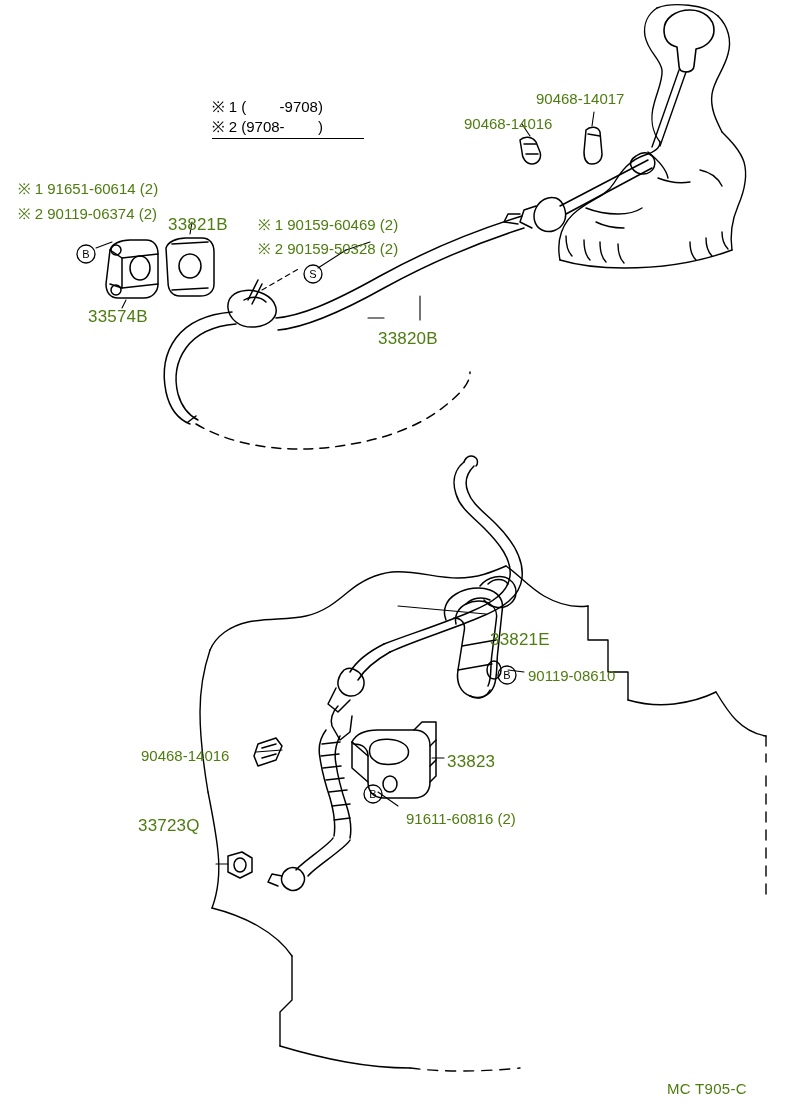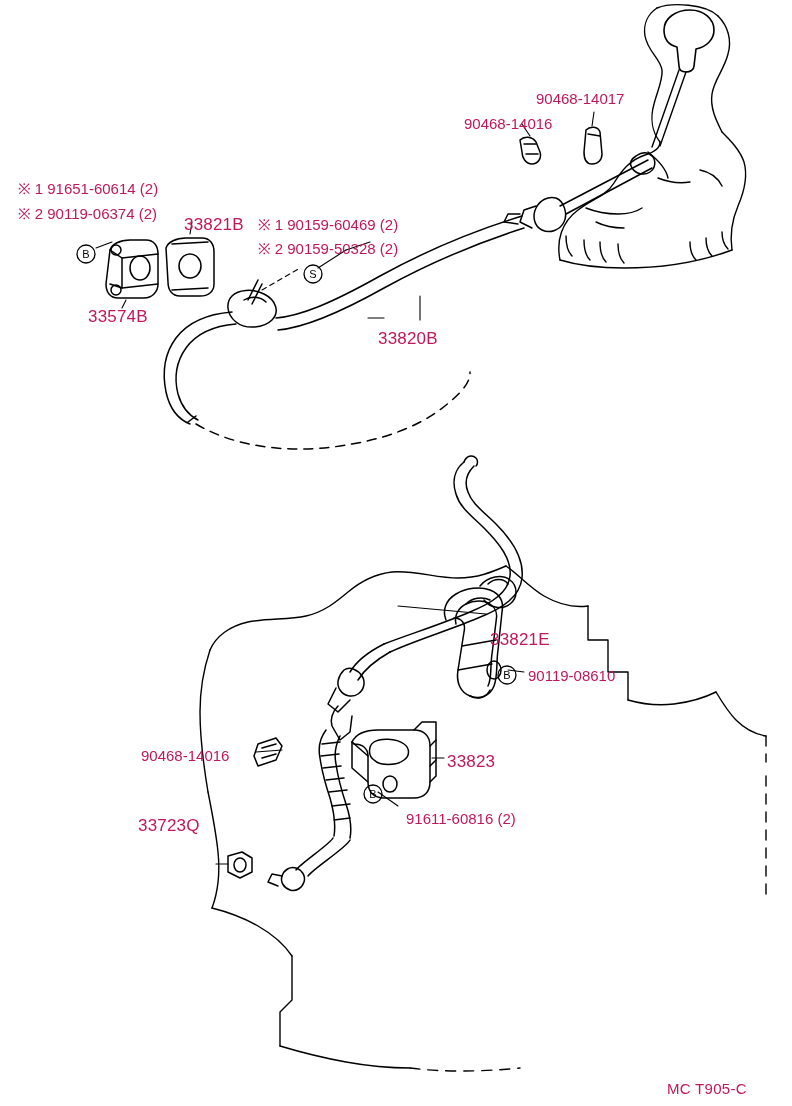--- a/index.html
+++ b/index.html
@@ -25,21 +25,21 @@
     position: absolute;
     left: 0; top: 0;
     width: 792px;
     height: 1106px;
   }
   .lbl {
     position: absolute;
     font-family: "Liberation Sans", sans-serif;
     font-size: 15px;
     line-height: 17px;
-    color: #be185d;
+    color: #4d7c0f;
     white-space: pre;
   }
   .lbl.big {
     font-size: 17px;
     font-weight: normal;
     letter-spacing: 0.2px;
   }
   .lbl.note {
     font-size: 15px;
   }
@@ -269,26 +269,30 @@
     </g>
 
     <g font-family="Liberation Sans, sans-serif" font-size="11" text-anchor="middle" fill="#000">
       <text x="86" y="258">B</text>
       <text x="313" y="278">S</text>
       <text x="507" y="679">B</text>
       <text x="373" y="798">B</text>
     </g>
   </svg>
 
+  <div class="legend-box">
+    <div class="legend-line" style="left:0px; top:0px;">※ 1 (        -9708)</div>
+    <div class="legend-line" style="left:0px; top:20px;">※ 2 (9708-        )</div>
+  </div>
 
   <div class="lbl note" style="left:18px; top:180px;">※ 1 91651-60614 (2)</div>
 
   <div class="lbl note" style="left:18px; top:205px;">※ 2 90119-06374 (2)</div>
 
-  <div class="lbl big" style="left:184px; top:216px;">33821B</div>
+  <div class="lbl big" style="left:168px; top:216px;">33821B</div>
 
   <div class="lbl note" style="left:258px; top:216px;">※ 1 90159-60469 (2)</div>
 
   <div class="lbl note" style="left:258px; top:240px;">※ 2 90159-50328 (2)</div>
 
   <div class="lbl big" style="left:88px; top:308px;">33574B</div>
 
   <div class="lbl big" style="left:378px; top:330px;">33820B</div>
 
   <div class="lbl note" style="left:464px; top:115px;">90468-14016</div>

